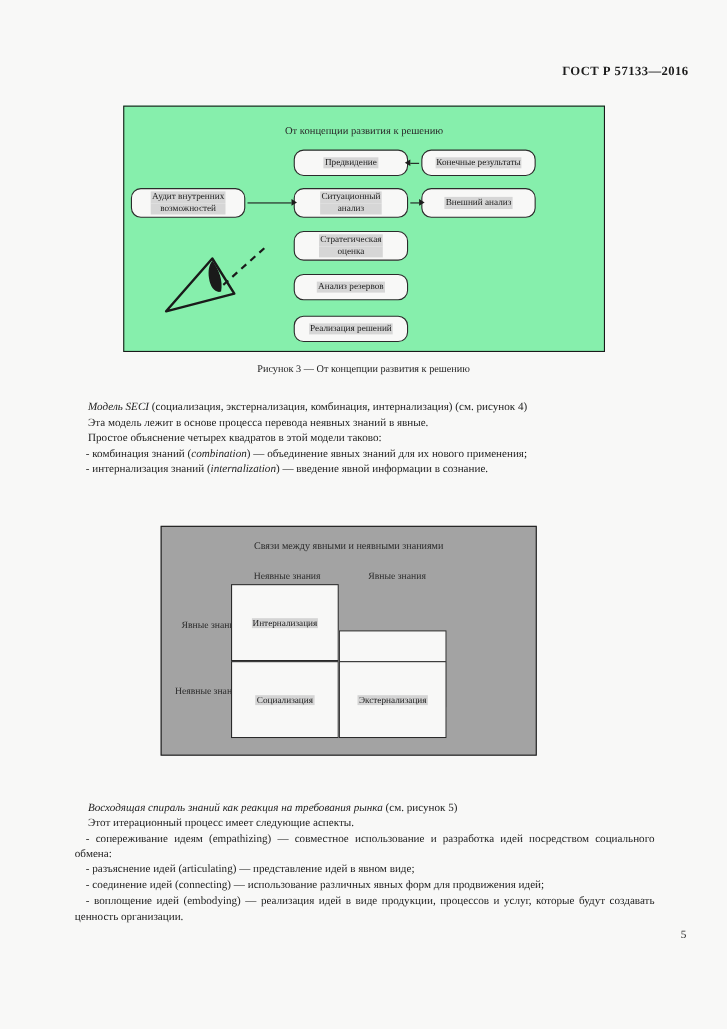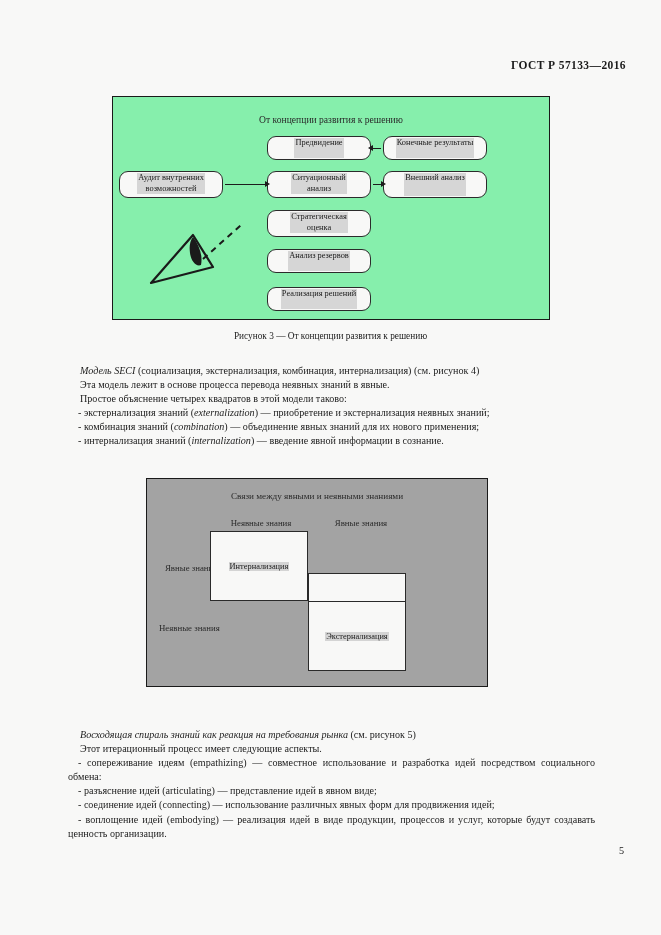--- a/index.html
+++ b/index.html
@@ -48,20 +48,21 @@
     font-size: 9.6px;
     color: #2a2a2a;
   }
   .rbox {
     position: absolute;
     border: 1.3px solid #2b2b2b;
     border-radius: 9px;
     background: #f8f8f7;
     box-sizing: border-box;
     display: flex;
+    align-items: center;
     justify-content: center;
     text-align: center;
     font-size: 8.4px;
     line-height: 1.25;
     color: #1a1a1a;
     padding: 1px 3px;
   }
   .rbox span { background: #d6d6d6; padding: 0 1px; }
   .rbox.two span { display: block; }
 
@@ -270,23 +271,20 @@
 
   <div class="fig3-caption">Рисунок 3 — От концепции развития к решению</div>
 
   <div class="body-text t-block-1">
     <p class="ind">
       <span class="it">Модель SECI</span><span> (социализация, экстернализация, комбинация, интернализация) (см. рисунок 4)</span>
     </p>
     <p class="ind">Эта модель лежит в основе процесса перевода неявных знаний в явные.</p>
     <p class="ind">Простое объяснение четырех квадратов в этой модели таково:</p>
     <p class="bul">
-      <span>-  экстернализация знаний (</span><span class="it">externalization</span><span>) — приобретение и экстернализация неявных знаний;</span>
-    </p>
-    <p class="bul">
       <span>-  комбинация знаний (</span><span class="it">combination</span><span>) — объединение явных знаний для их нового применения;</span>
     </p>
     <p class="bul">
       <span>-  интернализация знаний (</span><span class="it">internalization</span><span>) — введение явной информации в сознание.</span>
     </p>
   </div>
 
   <div class="fig4-frame">
     <div class="fig4-title">Связи между явными и неявными знаниями</div>
 
@@ -295,20 +293,23 @@
 
     <div class="fig4-rowhead rh-expl">Явные знания</div>
     <div class="fig4-rowhead rh-tacit">Неявные знания</div>
 
     <div class="matrix">
       <div class="cell c-tl">
         <span>Интернализация</span>
       </div>
       <div class="cell c-tr">
         <span>Комбинация</span>
+      </div>
+      <div class="cell c-bl">
+        <span>Социализация</span>
       </div>
       <div class="cell c-br">
         <span>Экстернализация</span>
       </div>
     </div>
   </div>
 
 
   <div class="body-text t-block-2">
     <p class="ind">

